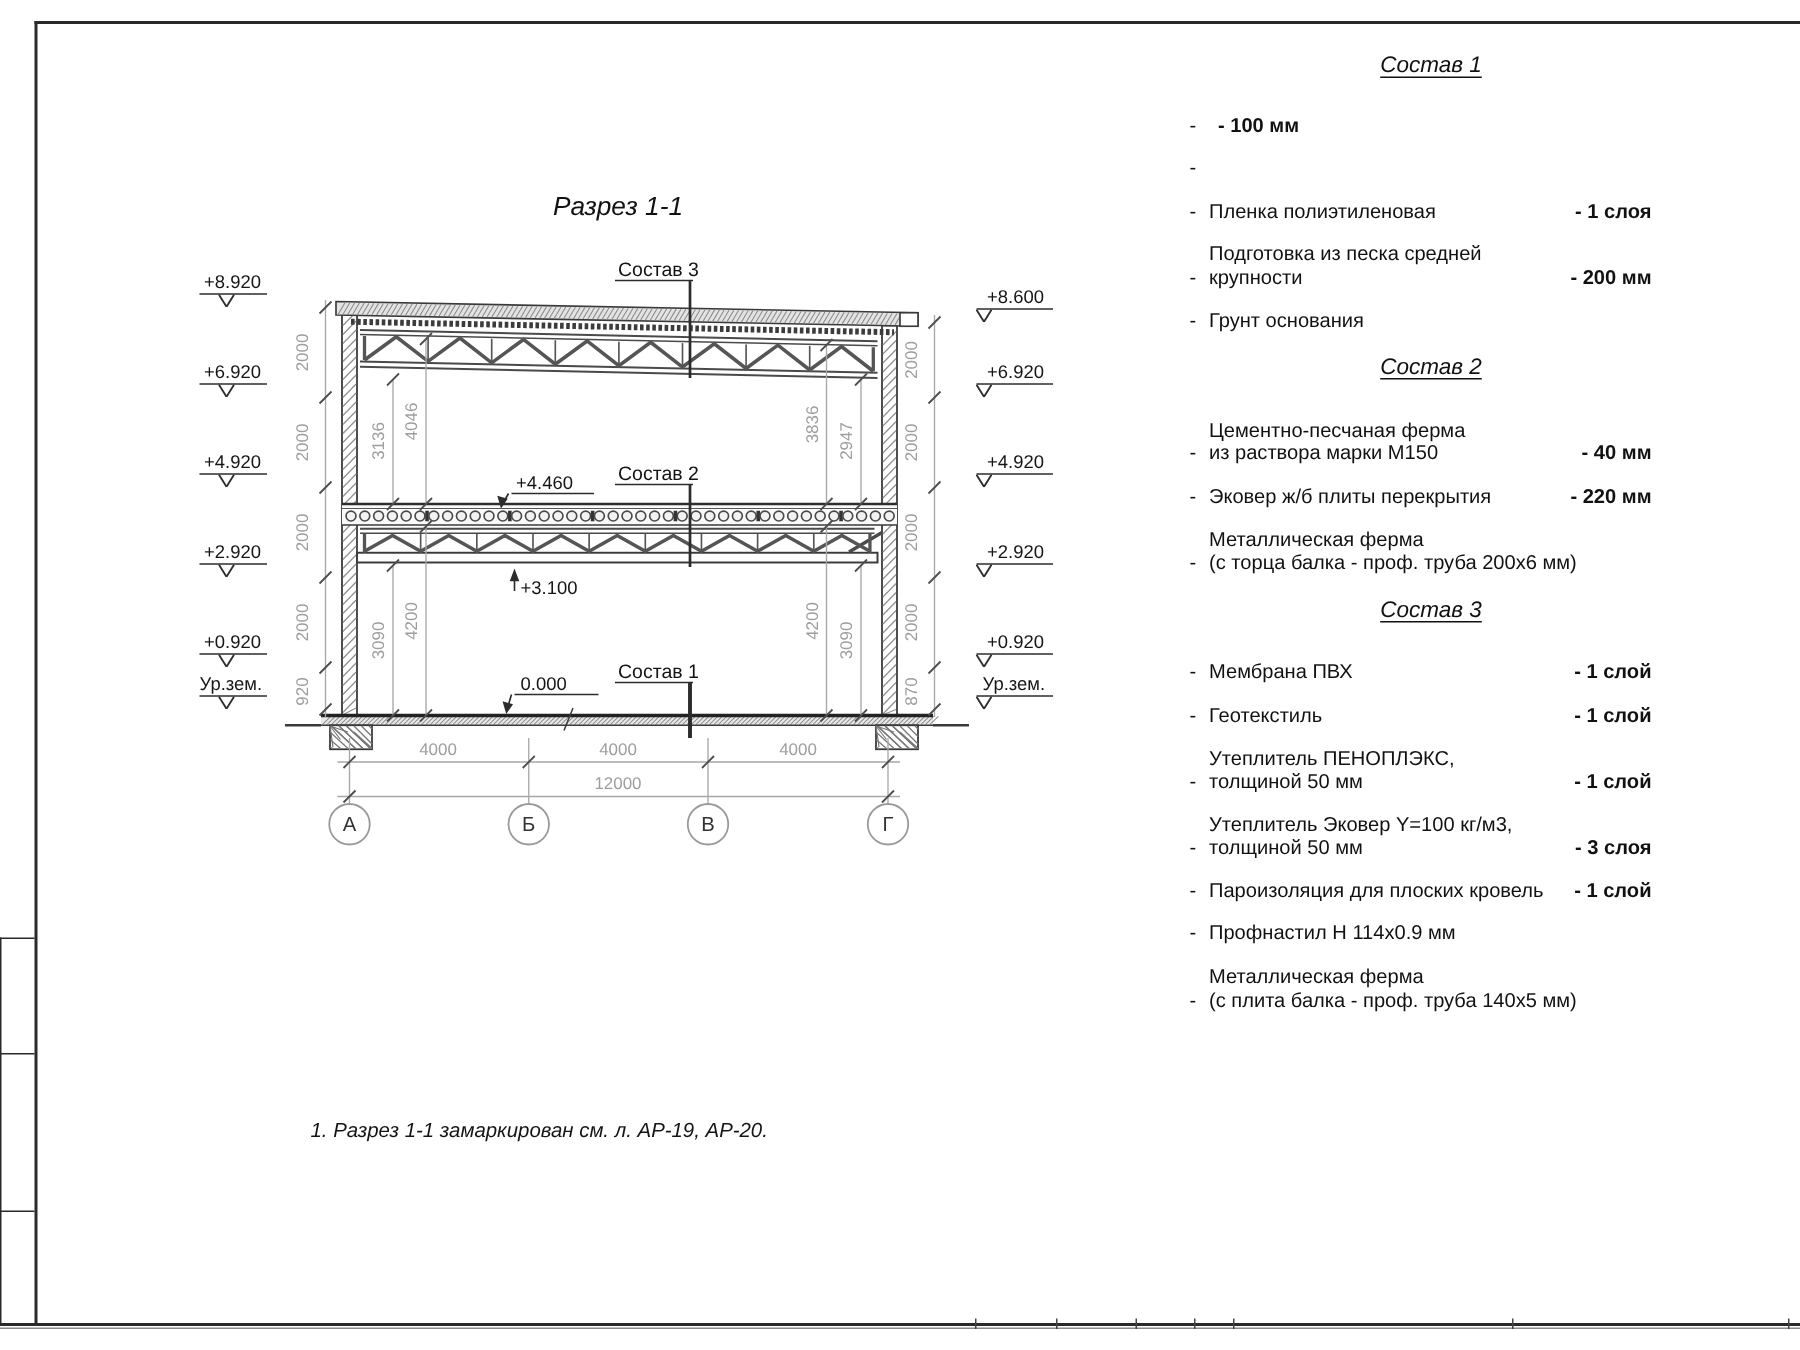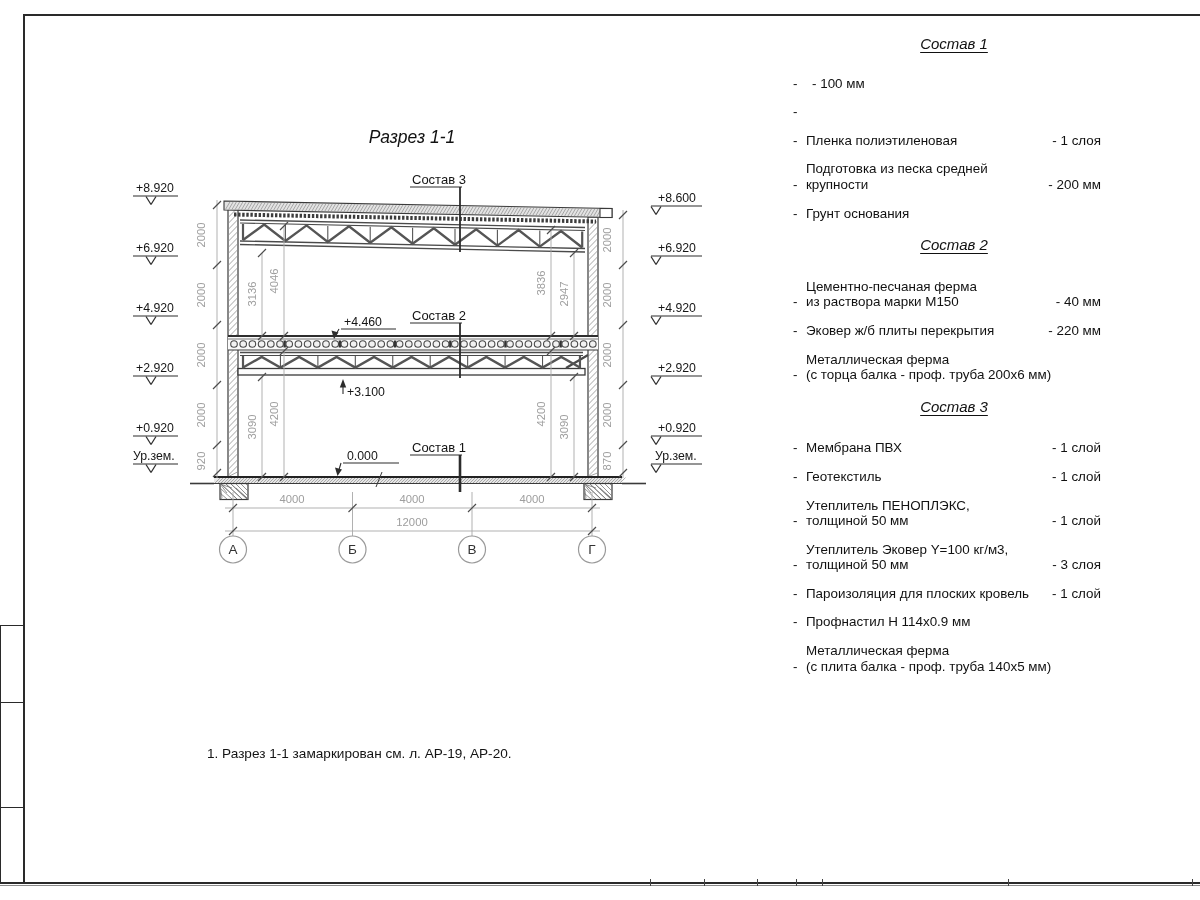--- a/index.html
+++ b/index.html
@@ -18,23 +18,23 @@
   .t-axis{font-size:13.5px;fill:#333;}
   
   #spec-lists{position:absolute;left:793px;top:36px;width:322px;font-size:13.4px;
               line-height:15.6px;color:#111;}
   .spec-heading{text-align:center;font-style:italic;font-size:15px;margin:0 0 24px 0;
                 text-decoration:underline;text-underline-offset:3px;}
   .spec-section + .spec-section .spec-heading{margin-top:16px;margin-bottom:26px;}
   .spec-item{display:flex;align-items:flex-end;margin-bottom:13px;padding-right:14px;}
   .spec-item .dash{width:13px;flex:0 0 13px;}
   .spec-item .lines{flex:1 1 auto;}
-  .spec-item .val{flex:0 0 auto;white-space:nowrap;padding-left:6px;}
+  .spec-item .val{flex:0 0 auto;white-space:nowrap;padding-left:6px;font-weight:bold;}
   
-  #note{position:absolute;left:207px;top:746px;font-size:13.6px;color:#141414;}
+  #note{position:absolute;left:207px;top:746px;font-size:13.6px;color:#141414;font-style:italic;}
 </style>
 </head>
 <body>
 
 <div id="page">
 
   <div class="frame-line" style="left:23px;top:14px;width:1177px;height:2px;"></div>
   <div class="frame-line" style="left:23px;top:14px;width:2px;height:870px;"></div>
   <div class="frame-line" style="left:0;top:882px;width:1200px;height:2px;"></div>
   <div class="frame-line light" style="left:0;top:885px;width:1200px;height:1px;"></div>

